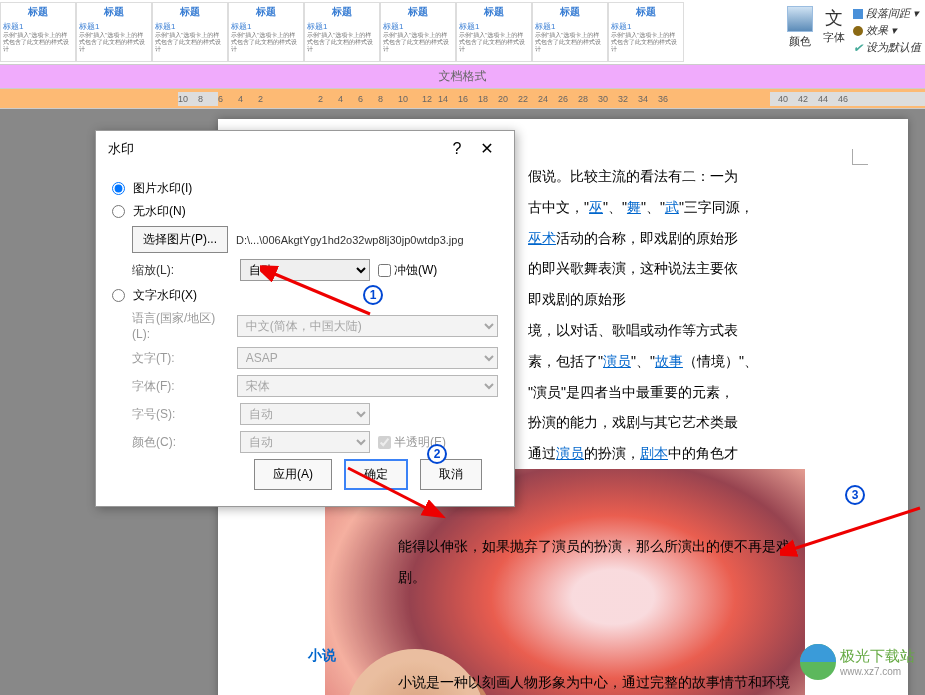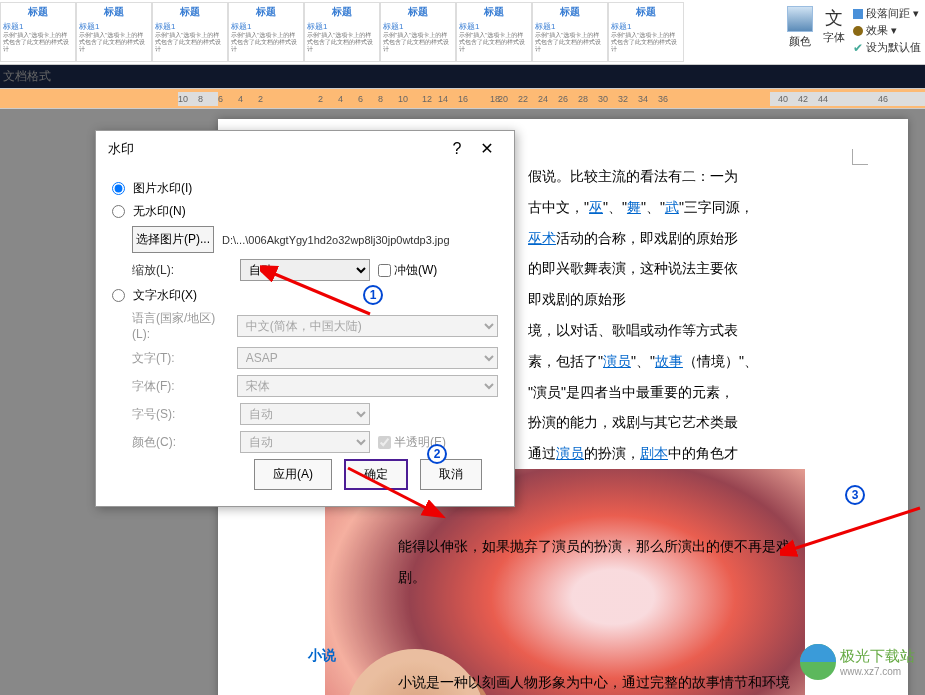--- a/index.html
+++ b/index.html
@@ -9,26 +9,26 @@
 .style-gallery { display: flex; flex: 1; overflow: hidden; }
 .style-item { width: 76px; border: 1px solid #ddd; margin: 2px 0; padding: 2px; font-size: 8px; color: #333; }
 .style-item .title { color: #3b7fd4; font-size: 10px; text-align: center; font-weight: bold; }
 .style-item .sub { color: #3b7fd4; font-size: 8px; margin-top: 2px; }
 .style-item .txt { font-size: 6px; color: #777; line-height: 1.2; overflow: hidden; height: 24px; }
 .ribbon-right { display: flex; align-items: flex-start; padding: 4px; gap: 6px; }
 .ribbon-btn { text-align: center; font-size: 11px; color: #333; padding: 2px; }
 .ribbon-btn .icon-box { width: 26px; height: 26px; margin: 0 auto 2px; display: flex; align-items: center; justify-content: center; border: 1px solid #9bbde0; background: linear-gradient(#cfe2f3, #5b8bb8); }
 .ribbon-btn .wen { font-size: 18px; color: #333; }
 .ribbon-side { font-size: 11px; color: #333; }
-.ribbon-side div { margin: 2px 0; display: flex; align-items: center; gap: 3px; }
+.ribbon-side div { margin: 2px 0; display: flex; align-items: center; gap: 3px; font-style: italic; }
 .shape-sq { width: 10px; height: 10px; background: #4a90d9; }
 .shape-circ { width: 10px; height: 10px; border-radius: 50%; background: #8b6914; }
 .green-chk { color: #4a9; font-size: 12px; }
 
-.format-label { font-size: 12px; color: #666; background: #0f172a; padding: 3px; border-bottom: 1px solid #ccc; }
+.format-label { text-align: center; font-size: 12px; color: #666; background: #f0abfc; padding: 3px; border-bottom: 1px solid #ccc; }
 
 .ruler { background: #fdba74; height: 20px; position: relative; border-bottom: 1px solid #ccc; text-align: right; }
 .ruler-inner { position: absolute; left: 178px; right: 0; top: 0; height: 100%; display: flex; align-items: center; font-size: 9px; color: #666; }
 .ruler-tick { position: absolute; }
 .ruler-gray { position: absolute; background: #ddd; height: 14px; top: 3px; }
 
 .doc-area { background: #888; height: 590px; position: relative; overflow: hidden; }
 .page { position: absolute; left: 218px; top: 10px; width: 690px; height: 680px; background: #fff; box-shadow: 0 0 8px rgba(0,0,0,.3); padding: 30px 40px; }
 .page-corner { position: absolute; right: 40px; top: 30px; width: 16px; height: 16px; border-left: 1px solid #aaa; border-bottom: 1px solid #aaa; }
 
@@ -44,28 +44,28 @@
 .dialog-title { display: flex; align-items: center; padding: 8px 12px; font-size: 13px; }
 .dialog-title .spacer { flex: 1; }
 .dialog-title .hlp, .dialog-title .cls { width: 30px; text-align: center; font-size: 16px; cursor: pointer; }
 .dialog-body { padding: 8px 16px 16px; }
 .radio-row { margin: 6px 0; font-size: 12px; display: flex; align-items: center; gap: 4px; }
 .radio-row input { margin-right: 4px; }
 .field-row { margin: 6px 0 6px 20px; display: flex; align-items: center; gap: 8px; font-size: 12px; }
 .field-row label { width: 100px; color: #333; }
 .field-row label.disabled { color: #999; }
 .field-row input[type=text], .field-row select { font-size: 12px; padding: 2px 4px; border: 1px solid #999; }
-.sel-btn { border: 1px solid #888; padding: 4px 3px; background: #f5f5f5; font-size: 12px; }
+.sel-btn { border: 1px solid #888; padding: 4px 10px; background: #f5f5f5; font-size: 12px; }
 .path-txt { font-size: 11px; color: #333; }
 .combo { width: 130px; }
 .combo.wide { width: 270px; }
 .chk { display: flex; align-items: center; gap: 3px; font-size: 12px; }
 .dialog-footer { display: flex; justify-content: flex-end; gap: 12px; padding: 0 16px 0; }
 .btn { border: 1px solid #888; padding: 5px 18px; background: #f8f8f8; font-size: 12px; }
-.btn.primary { border: 2px solid #4c1d95; }
+.btn.primary { border: 2px solid #3b82f6; }
 
 .marker { position: absolute; width: 20px; height: 20px; border: 2px solid #0047d4; border-radius: 50%; background: #fff; color: #0047d4; font-weight: bold; font-size: 12px; display: flex; align-items: center; justify-content: center; z-index: 20; }
 .arrow-red { position: absolute; z-index: 19; }
 
 .logo { position: absolute; right: 10px; bottom: 15px; z-index: 30; display: flex; align-items: center; gap: 4px; }
 .logo-icon { width: 36px; height: 36px; border-radius: 50%; background: #5cb85c; position: relative; }
 .logo-icon::before { content:""; position:absolute; width: 36px; height: 18px; border-radius: 18px 18px 0 0; background: #3a9bd9; }
 .logo-txt { font-size: 15px; color: #6a4; }
 .logo-txt .url { font-size: 10px; color: #999; display: block; }
 </style>
@@ -153,34 +153,34 @@
       <span class="ruler-tick" style="left: 60px;">4</span>
       <span class="ruler-tick" style="left: 80px;">2</span>
       <span class="ruler-tick" style="left: 140px;">2</span>
       <span class="ruler-tick" style="left: 160px;">4</span>
       <span class="ruler-tick" style="left: 180px;">6</span>
       <span class="ruler-tick" style="left: 200px;">8</span>
       <span class="ruler-tick" style="left: 220px;">10</span>
       <span class="ruler-tick" style="left: 244px;">12</span>
       <span class="ruler-tick" style="left: 260px;">14</span>
       <span class="ruler-tick" style="left: 280px;">16</span>
-      <span class="ruler-tick" style="left: 300px; margin-left: 12px;">18</span>
+      <span class="ruler-tick" style="left: 300px;">18</span>
       <span class="ruler-tick" style="left: 320px;">20</span>
       <span class="ruler-tick" style="left: 340px;">22</span>
       <span class="ruler-tick" style="left: 360px;">24</span>
       <span class="ruler-tick" style="left: 380px;">26</span>
       <span class="ruler-tick" style="left: 400px;">28</span>
       <span class="ruler-tick" style="left: 420px;">30</span>
       <span class="ruler-tick" style="left: 440px;">32</span>
       <span class="ruler-tick" style="left: 460px;">34</span>
       <span class="ruler-tick" style="left: 480px;">36</span>
       <span class="ruler-tick" style="left: 600px;">40</span>
       <span class="ruler-tick" style="left: 620px;">42</span>
       <span class="ruler-tick" style="left: 640px;">44</span>
-      <span class="ruler-tick" style="left: 660px; margin-left: 40px;">46</span>
+      <span class="ruler-tick" style="left: 660px;">46</span>
     </div>
 </div>
 
 <div class="doc-area">
   <div class="page">
     <div class="page-corner"></div>
     <div class="doc-text">
       <span>假说。比较主流的看法有二：一为</span><br>
       <span>古中文，"</span><a>巫</a><span>"、"</span><a>舞</a><span>"、"</span><a>武</a><span>"三字同源，</span><br>
       <a>巫术</a><span>活动的合称，即戏剧的原始形</span><br>

